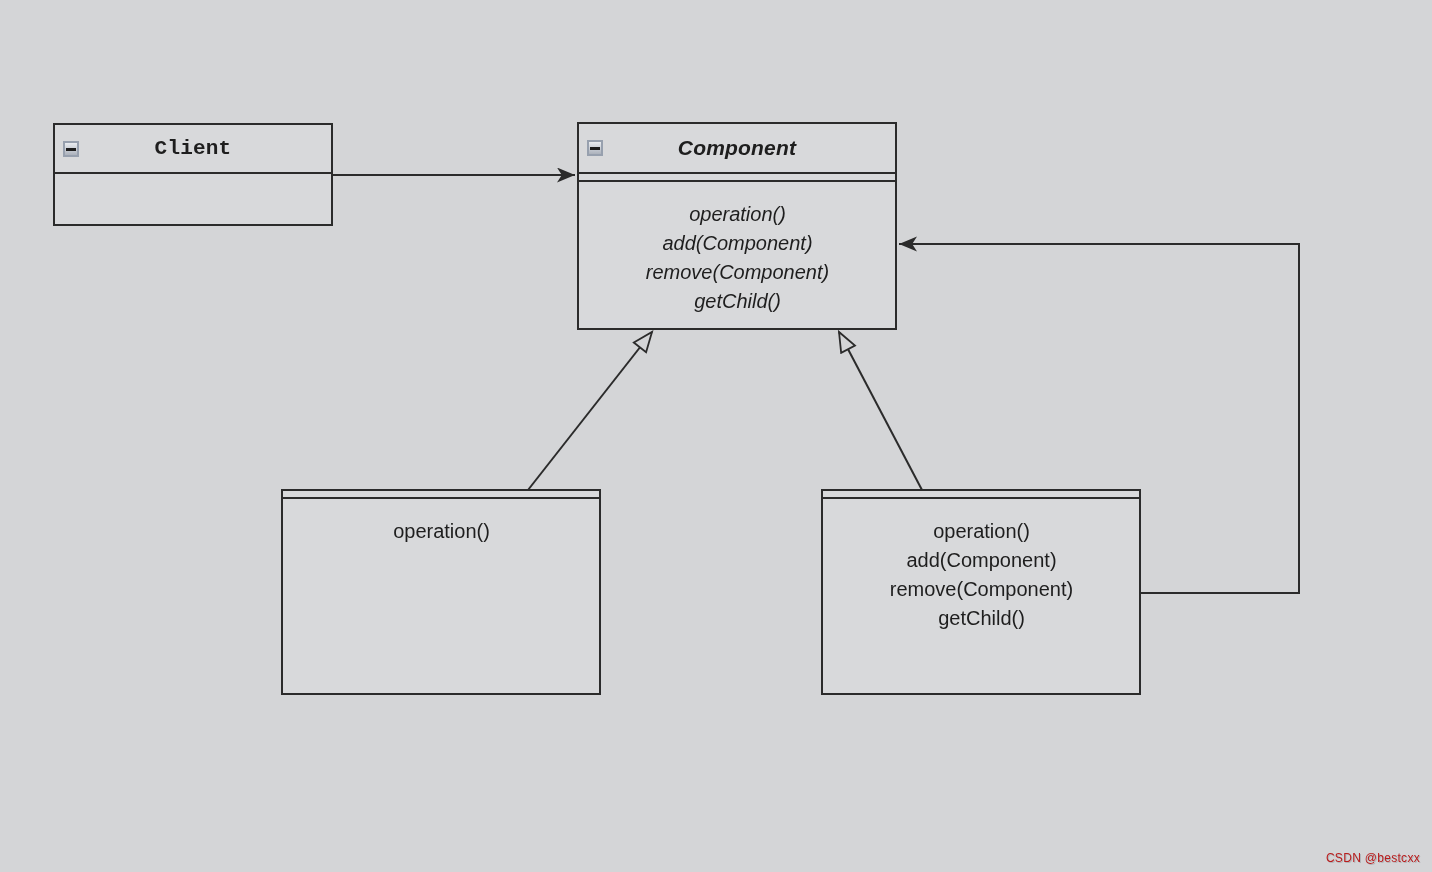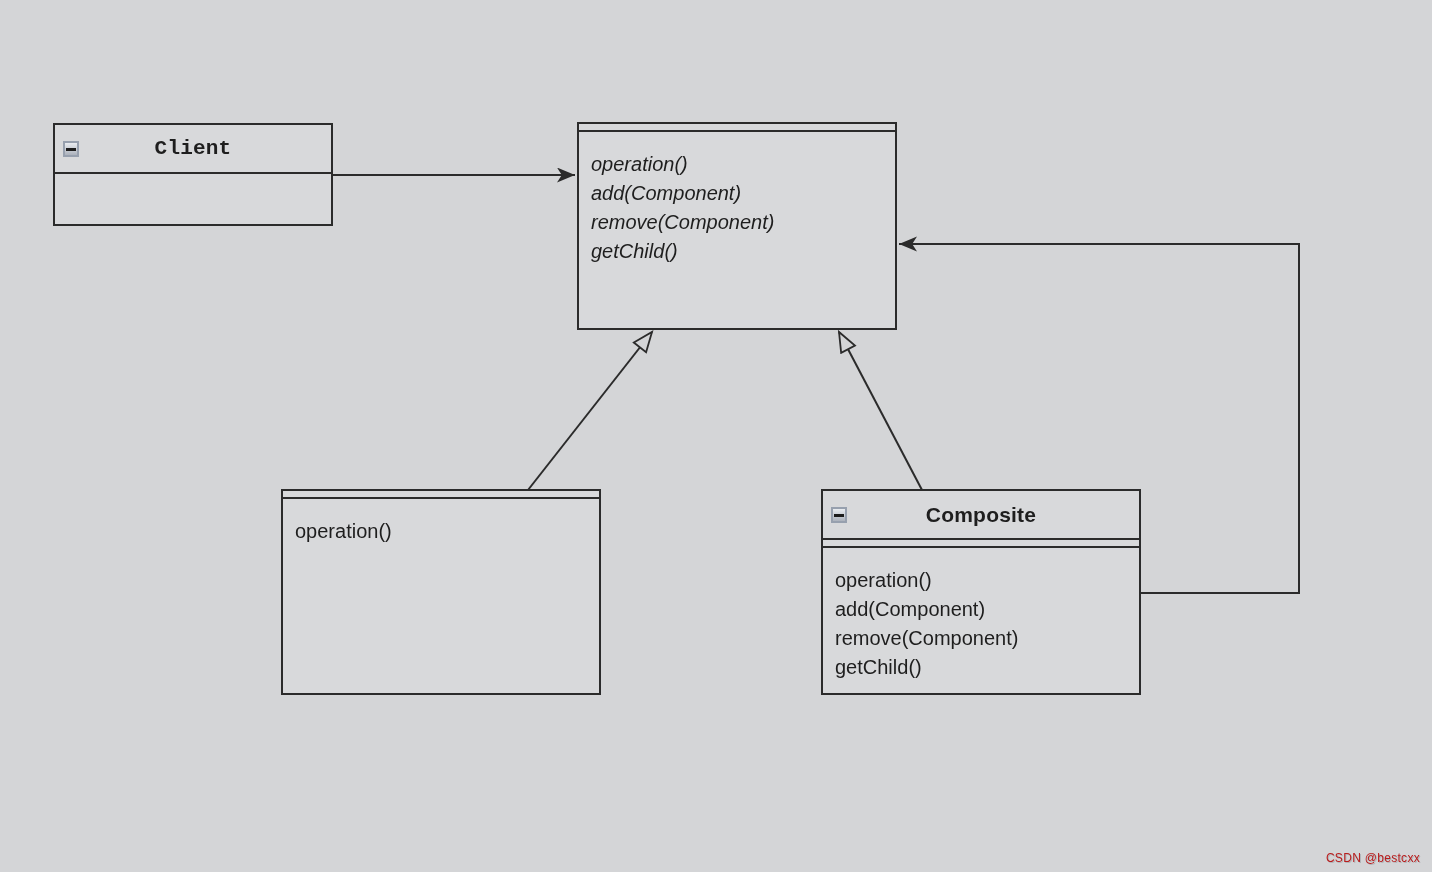--- a/index.html
+++ b/index.html
@@ -48,20 +48,21 @@
   .attrs-strip {
     box-sizing: border-box;
     height: 8px;
     border-bottom: 2px solid #2b2b2b;
   }
   .methods {
     box-sizing: border-box;
     padding: 18px 11px 0 12px;
     font-size: 20px;
     line-height: 29px;
+    text-align: center;
   }
   .methods.italic {
     font-style: italic;
   }
   .collapse-btn {
     position: absolute;
     left: 8px;
     top: 50%;
     margin-top: -8px;
     width: 16px;
@@ -131,43 +132,43 @@
     <div class="title-bar tb-client">
       <span class="collapse-btn">
         <span class="minus"></span>
       </span>
       <span class="title">Client</span>
     </div>
     <div class="client-body"></div>
   </div>
 
   <div class="uml-class" style="left:577px; top:122px; width:320px; height:208px;">
+    <div class="title-bar tb-component">
+      <span class="collapse-btn">
+        <span class="minus"></span>
+      </span>
+      <span class="title italic">Component</span>
+    </div>
     <div class="attrs-strip"></div>
     <div class="methods italic">
       <div>operation()</div>
       <div>add(Component)</div>
       <div>remove(Component)</div>
       <div>getChild()</div>
     </div>
   </div>
 
   <div class="uml-class" style="left:281px; top:489px; width:320px; height:206px;">
     <div class="attrs-strip"></div>
     <div class="methods">
       <div>operation()</div>
     </div>
   </div>
 
   <div class="uml-class" style="left:821px; top:489px; width:320px; height:206px;">
-    <div class="title-bar tb-small">
-      <span class="collapse-btn">
-        <span class="minus"></span>
-      </span>
-      <span class="title">Composite</span>
-    </div>
     <div class="attrs-strip"></div>
     <div class="methods">
       <div>operation()</div>
       <div>add(Component)</div>
       <div>remove(Component)</div>
       <div>getChild()</div>
     </div>
   </div>
 
   <div class="watermark">CSDN @bestcxx</div>

